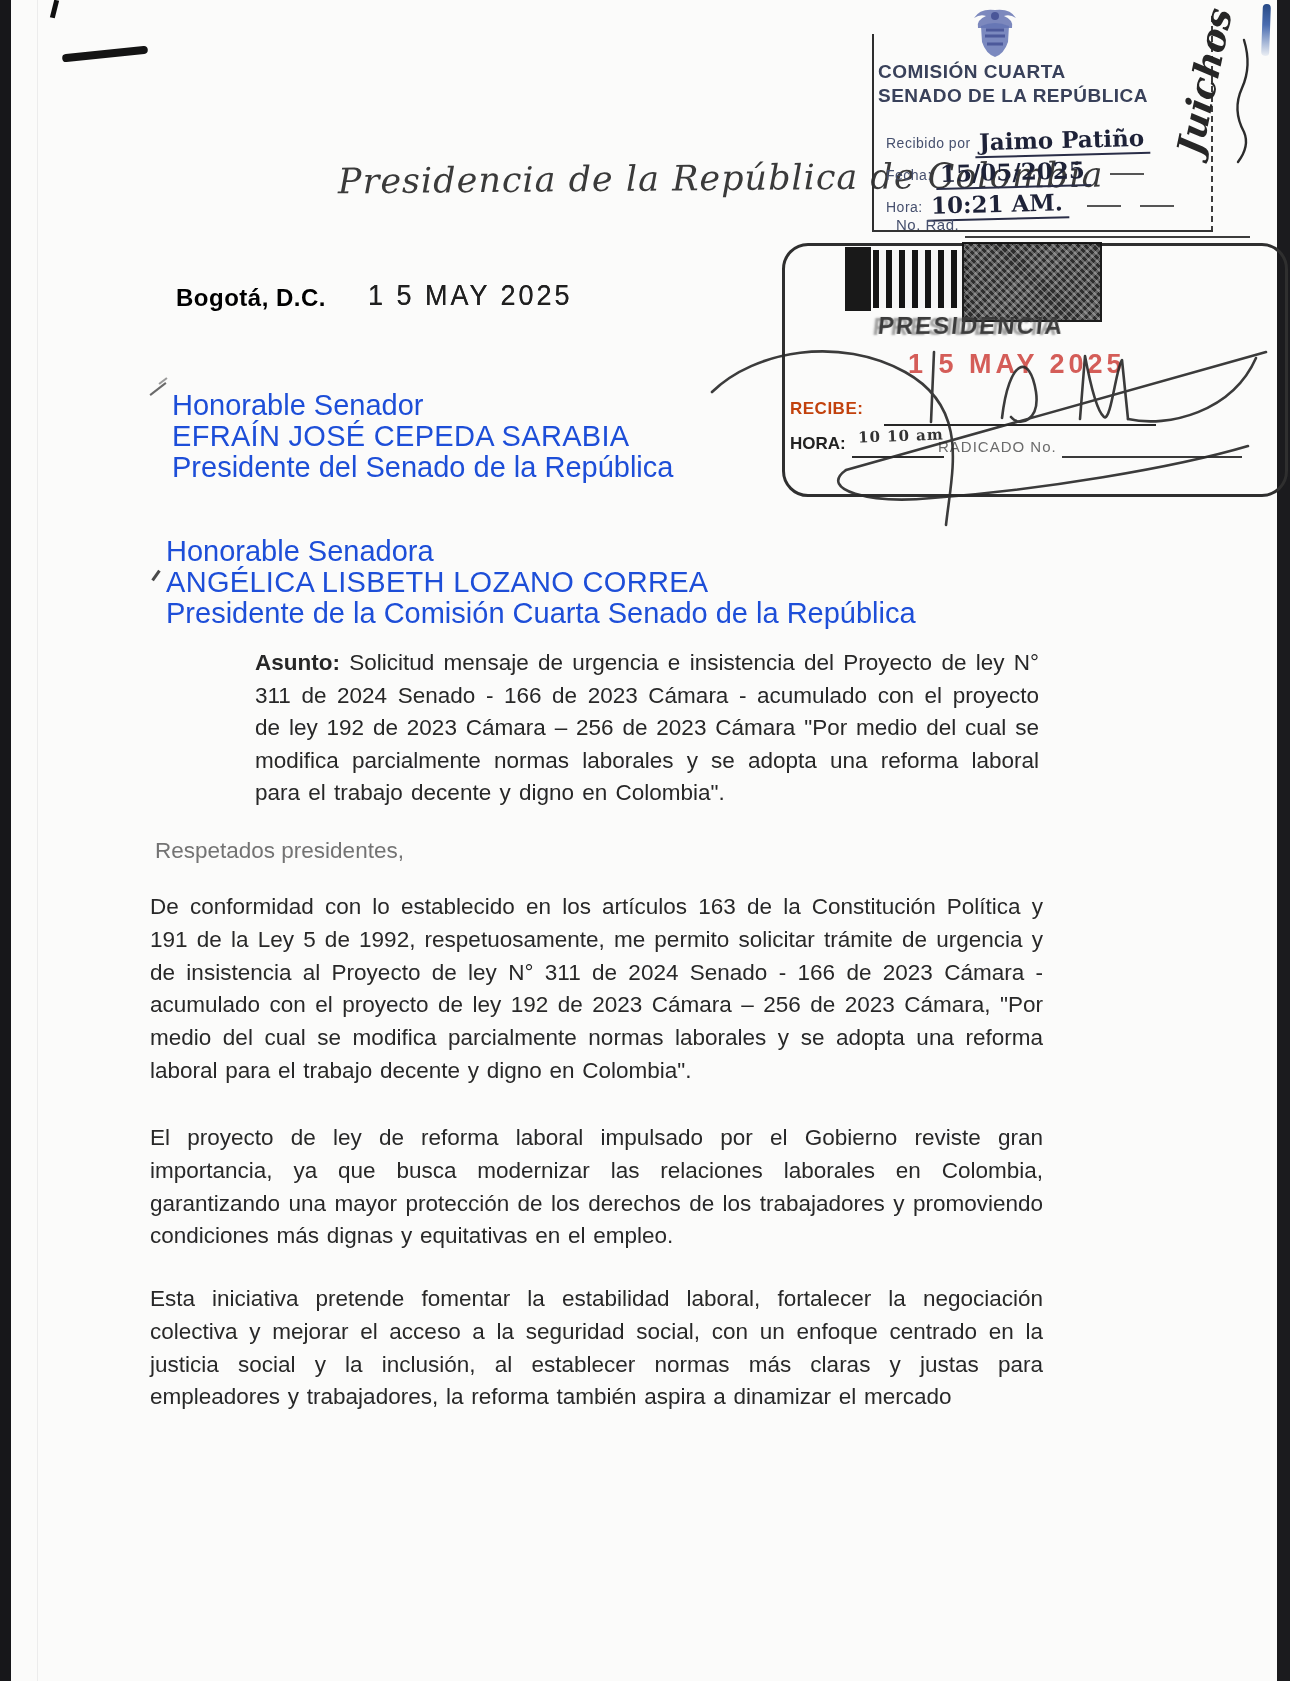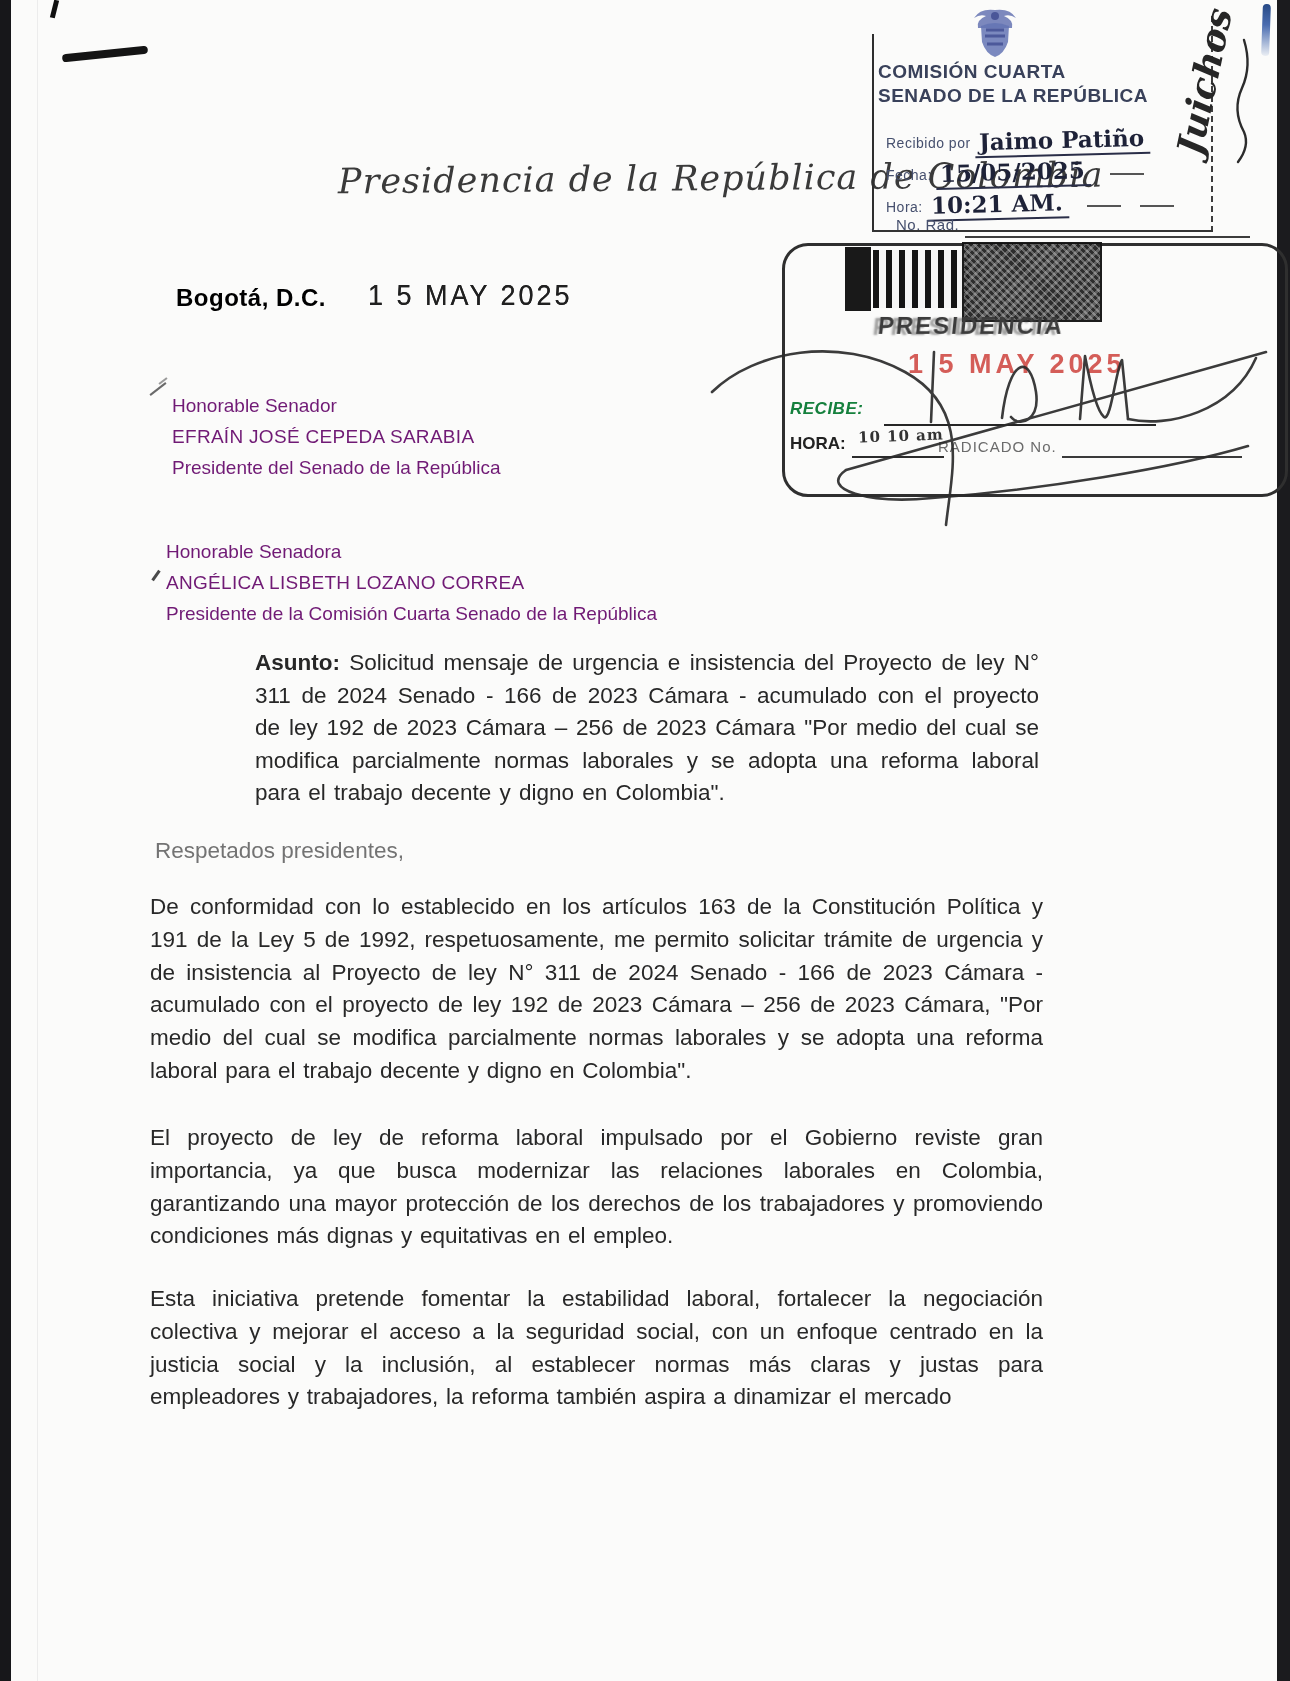--- a/index.html
+++ b/index.html
@@ -44,30 +44,30 @@
   .bc-block{left:845px;top:247px;width:26px;height:64px;background:#191919;}
   .bc-bars{left:873px;top:250px;width:96px;height:58px;
            background:repeating-linear-gradient(90deg,#141414 0 6px,#f5f5f5 6px 13px);}
   .bc-smudge{left:962px;top:242px;width:136px;height:76px;background-color:#232323;border:2px solid #111;opacity:.95;
              background-image:repeating-linear-gradient(45deg,rgba(245,245,245,.3) 0 2px,transparent 2px 5px),
                               repeating-linear-gradient(-45deg,rgba(250,250,250,.25) 0 3px,transparent 3px 7px);}
   .pres-word{left:878px;top:312px;font-size:24px;font-weight:bold;letter-spacing:2px;color:#3c3c3c;
              transform:skewX(-6deg);filter:blur(.4px);text-shadow:-5px 1px 2px rgba(70,70,70,.5);}
   .pres-date-red{left:908px;top:349px;font-size:27px;font-weight:600;letter-spacing:4px;color:#d1504b;
                  filter:blur(.3px);opacity:.92;}
-  .recibe{left:790px;top:399px;font-size:17px;font-weight:bold;letter-spacing:.5px;color:#15803d;font-style:italic;}
+  .recibe{left:790px;top:399px;font-size:17px;font-weight:bold;letter-spacing:.5px;color:#c2410c;}
   .recibe-line{left:884px;top:424px;width:272px;height:2px;background:#262626;}
   .hora-label{left:790px;top:434px;font-size:17px;font-weight:bold;color:#222;}
   .hora-value{left:858px;top:427px;font-size:15px;font-weight:bold;color:#333;letter-spacing:1px;transform:rotate(-2deg);}
   .hora-line{left:852px;top:456px;width:92px;height:2px;background:#2c2c2c;}
   .radicado{left:938px;top:438px;font-size:15px;color:#6b6b6b;letter-spacing:1px;filter:blur(.4px);}
   .radicado-line{left:1062px;top:456px;width:180px;height:2px;background:#3a3a3a;}
 
   
-  .addr{line-height:31px;font-size:19px;color:#701a75;}
+  .addr{line-height:31px;font-size:29px;color:#1d4ed8;}
   .addr .nm{letter-spacing:.3px;}
   .tick-a{left:148px;top:388px;width:20px;height:2px;background:#6a6a6a;transform:rotate(-38deg);}
   .tick-a2{left:158px;top:380px;width:10px;height:2px;background:#9a9a9a;transform:rotate(-38deg);}
   .tick-b{left:150px;top:574px;width:12px;height:3px;background:#4a4a4a;transform:rotate(-55deg);}
   .subject{left:255px;top:647px;width:784px;text-align:justify;font-size:22.5px;line-height:32.5px;
            color:#272727;word-spacing:2px;}
   .subject .b{font-weight:bold;margin-top:24px;}
   .greeting{left:155px;top:838px;font-size:22.5px;color:#737373;}
   .para{left:150px;width:893px;text-align:justify;font-size:22.5px;line-height:32.8px;color:#282828;word-spacing:1.5px;}
   .p1{top:891px;} .p2{top:1122px;} .p3{top:1283px;}

